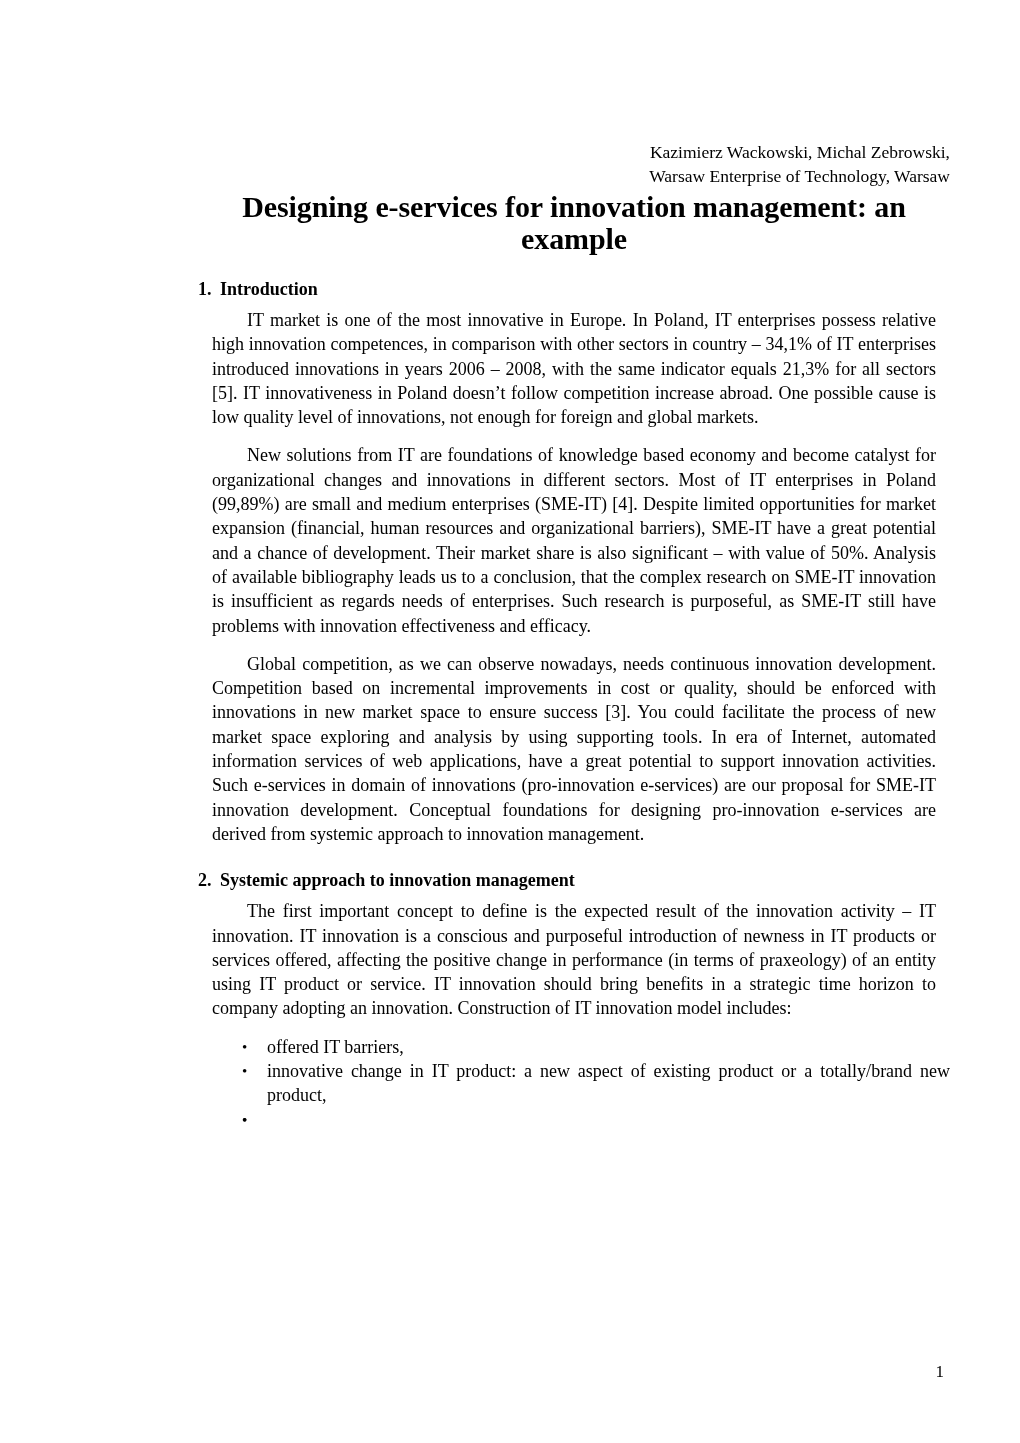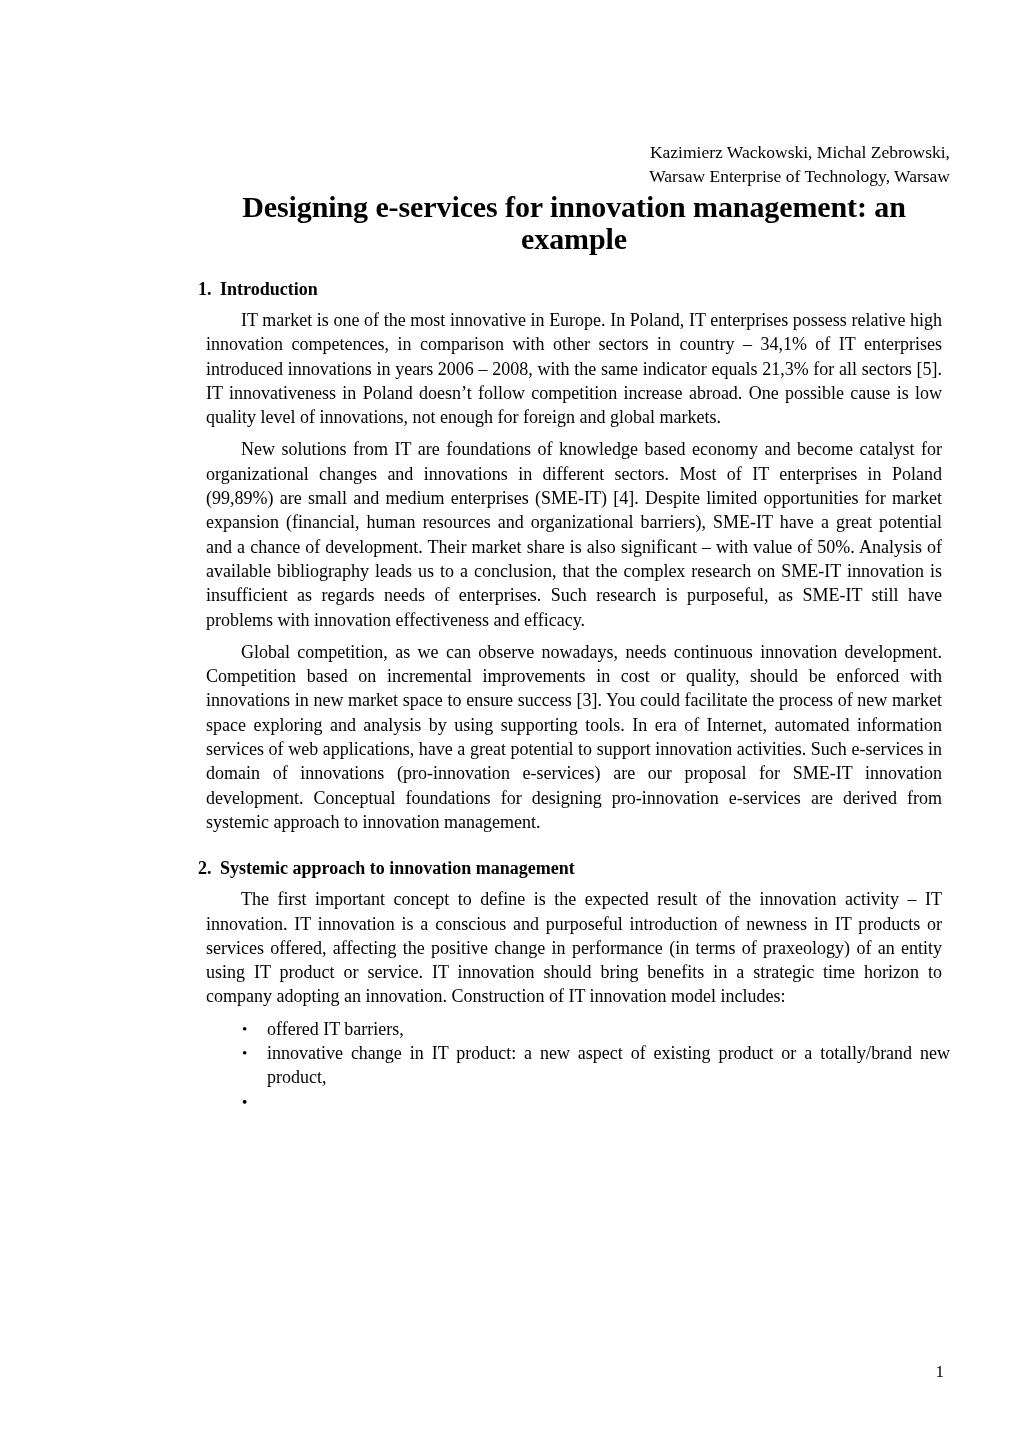--- a/index.html
+++ b/index.html
@@ -61,21 +61,21 @@
     display: inline-block;
     min-width: 22px;
   }
 
   
   .para {
     font-size: 18px;
     line-height: 24.3px;
     text-align: justify;
     text-justify: inter-word;
-    margin: 8px;
+    margin: 14px;
     text-indent: 35px;
     hyphens: none;
   }
   .para.first-after-heading {
     margin-top: 7px;
   }
 
   
   .bullet-list {
     list-style: none;

